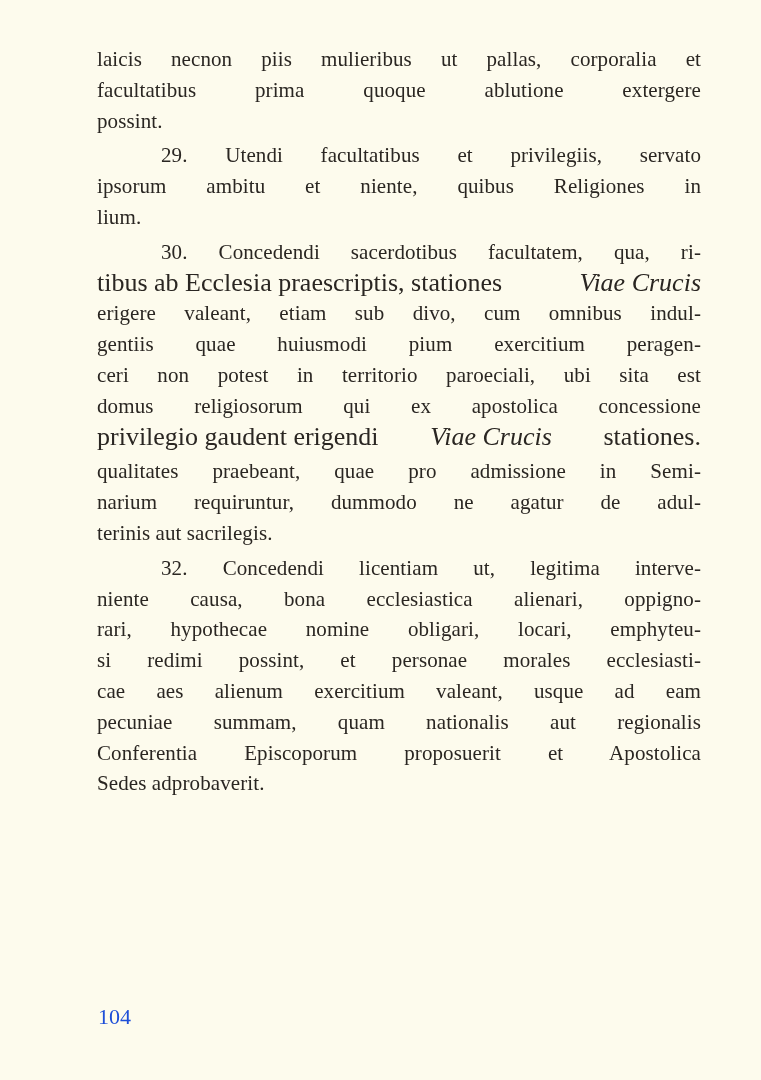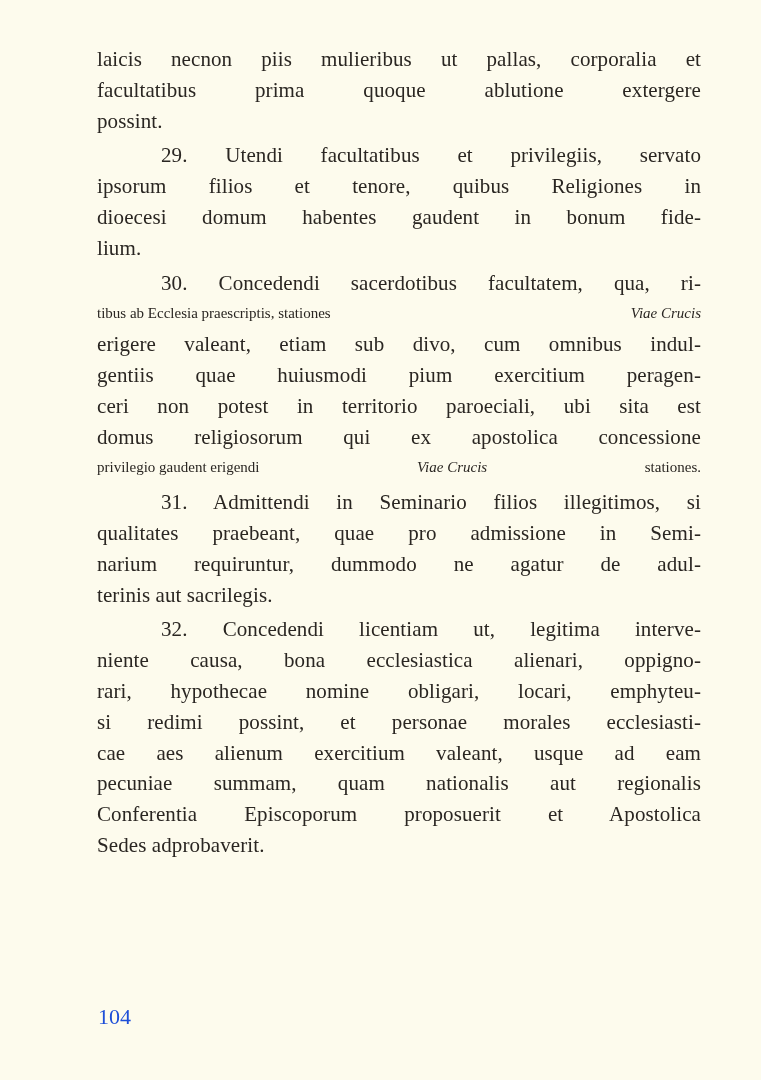--- a/index.html
+++ b/index.html
@@ -39,21 +39,21 @@
     box-sizing: border-box;
   }
   .para {
     margin-bottom: 4px;
   }
   .jline {
     display: flex;
     justify-content: space-between;
     height: 30.8px;
     line-height: 30.8px;
-    font-size: 15px;
+    font-size: 26px;
     white-space: nowrap;
   }
   em { font-style: italic; }
   .page-number {
     position: absolute;
     left: 98px;
     top: 1004px;
     font-size: 22px;
     color: #1d4ed8;
   }
@@ -64,22 +64,21 @@
 <div class="page">
 
   <div class="para">
     <span class="line">laicis necnon piis mulieribus ut pallas, corporalia et</span>
     <span class="line">facultatibus prima quoque ablutione extergere</span>
     <span class="line last">possint.</span>
   </div>
 
   <div class="para">
     <span class="line indent">29. Utendi facultatibus et privilegiis, servato</span>
-    <span class="line">ipsorum filios et tenore, quibus Religiones in</span>
-    <span class="line">dioecesi domum habentes gaudent in bonum fide-</span>
+    <span class="line">ipsorum ambitu et niente, quibus Religiones in</span>
     <span class="line last">lium.</span>
   </div>
 
   <div class="para">
     <span class="line indent">30. Concedendi sacerdotibus facultatem, qua, ri-</span>
     <div class="jline">
       <span>tibus ab Ecclesia praescriptis, stationes</span>
       <em>Viae Crucis</em>
     </div>
     <span class="line">erigere valeant, etiam sub divo, cum omnibus indul-</span>
@@ -87,21 +86,20 @@
     <span class="line">ceri non potest in territorio paroeciali, ubi sita est</span>
     <span class="line">domus religiosorum qui ex apostolica concessione</span>
     <div class="jline">
       <span>privilegio gaudent erigendi</span>
       <em>Viae Crucis</em>
       <span>stationes.</span>
     </div>
   </div>
 
   <div class="para">
-    <span class="line indent">31. Admittendi in Seminario filios illegitimos, si</span>
     <span class="line">qualitates praebeant, quae pro admissione in Semi-</span>
     <span class="line">narium requiruntur, dummodo ne agatur de adul-</span>
     <span class="line last">terinis aut sacrilegis.</span>
   </div>
 
   <div class="para">
     <span class="line indent">32. Concedendi licentiam ut, legitima interve-</span>
     <span class="line">niente causa, bona ecclesiastica alienari, oppigno-</span>
     <span class="line">rari, hypothecae nomine obligari, locari, emphyteu-</span>
     <span class="line">si redimi possint, et personae morales ecclesiasti-</span>

